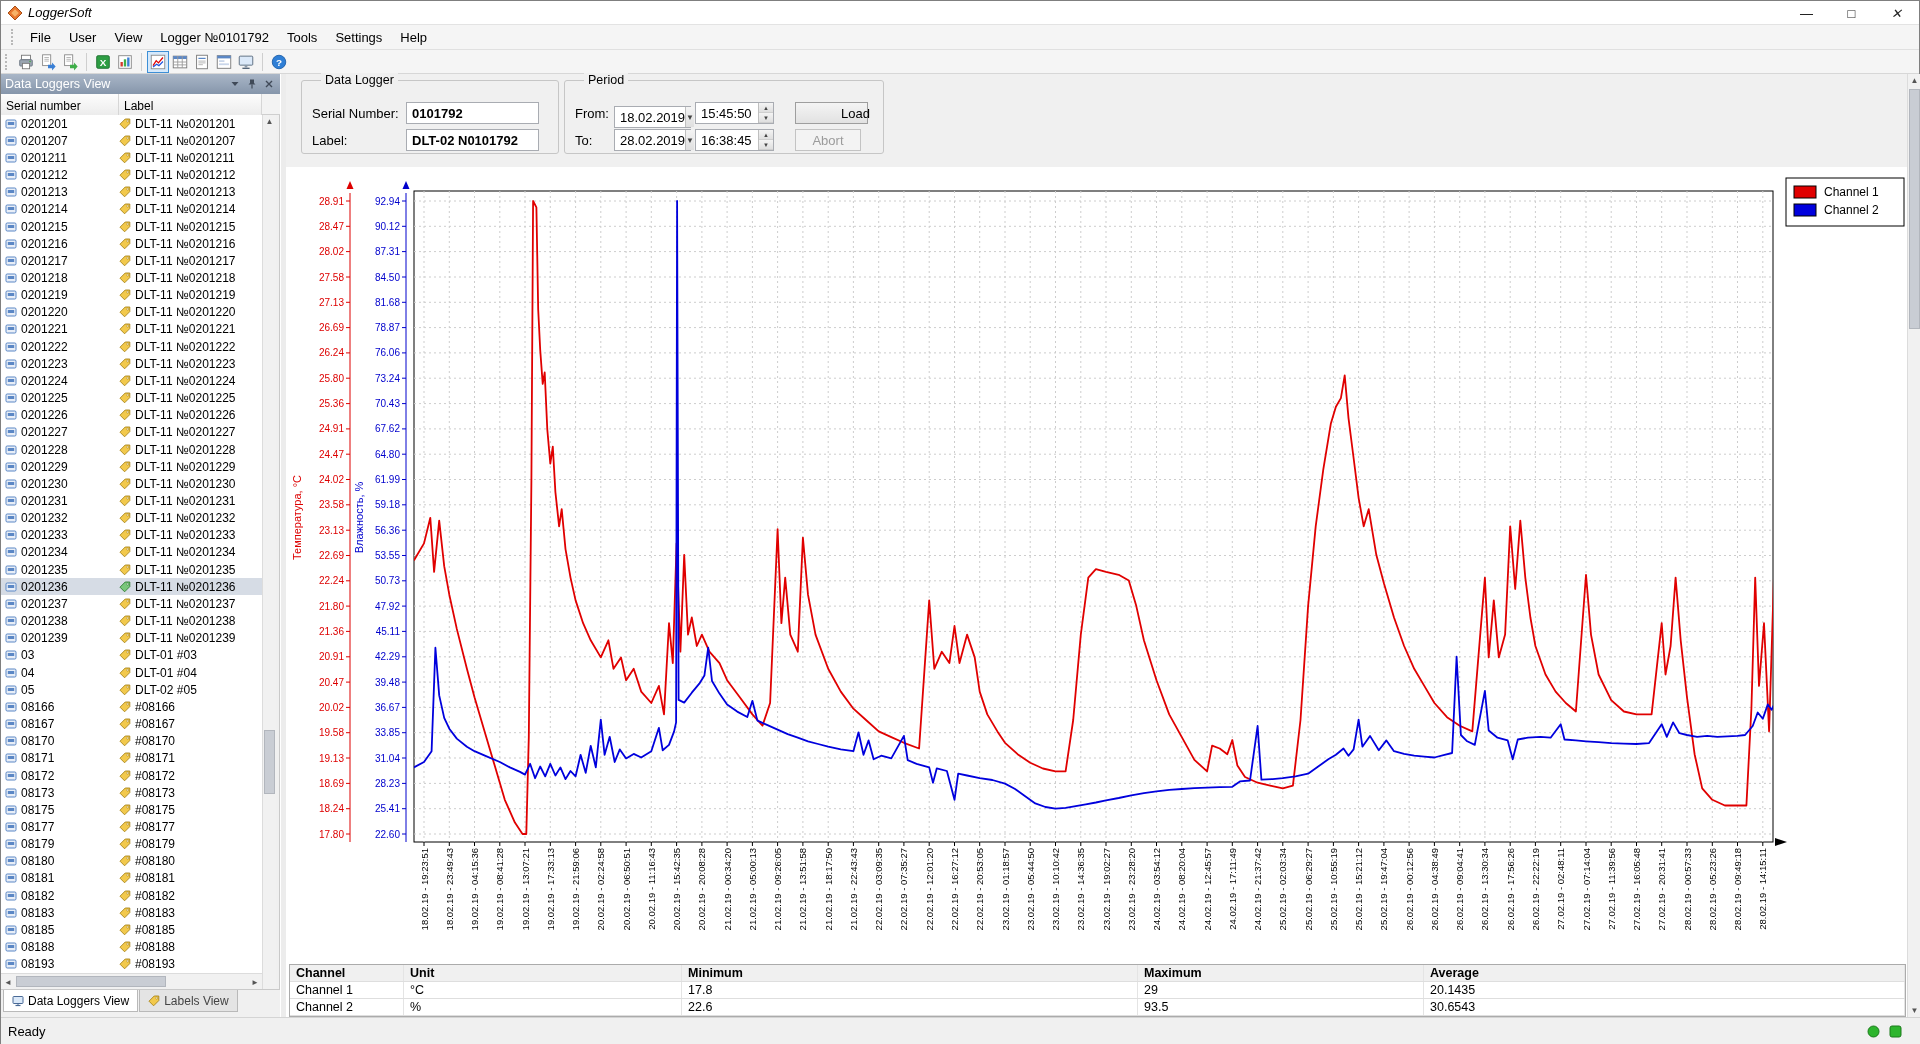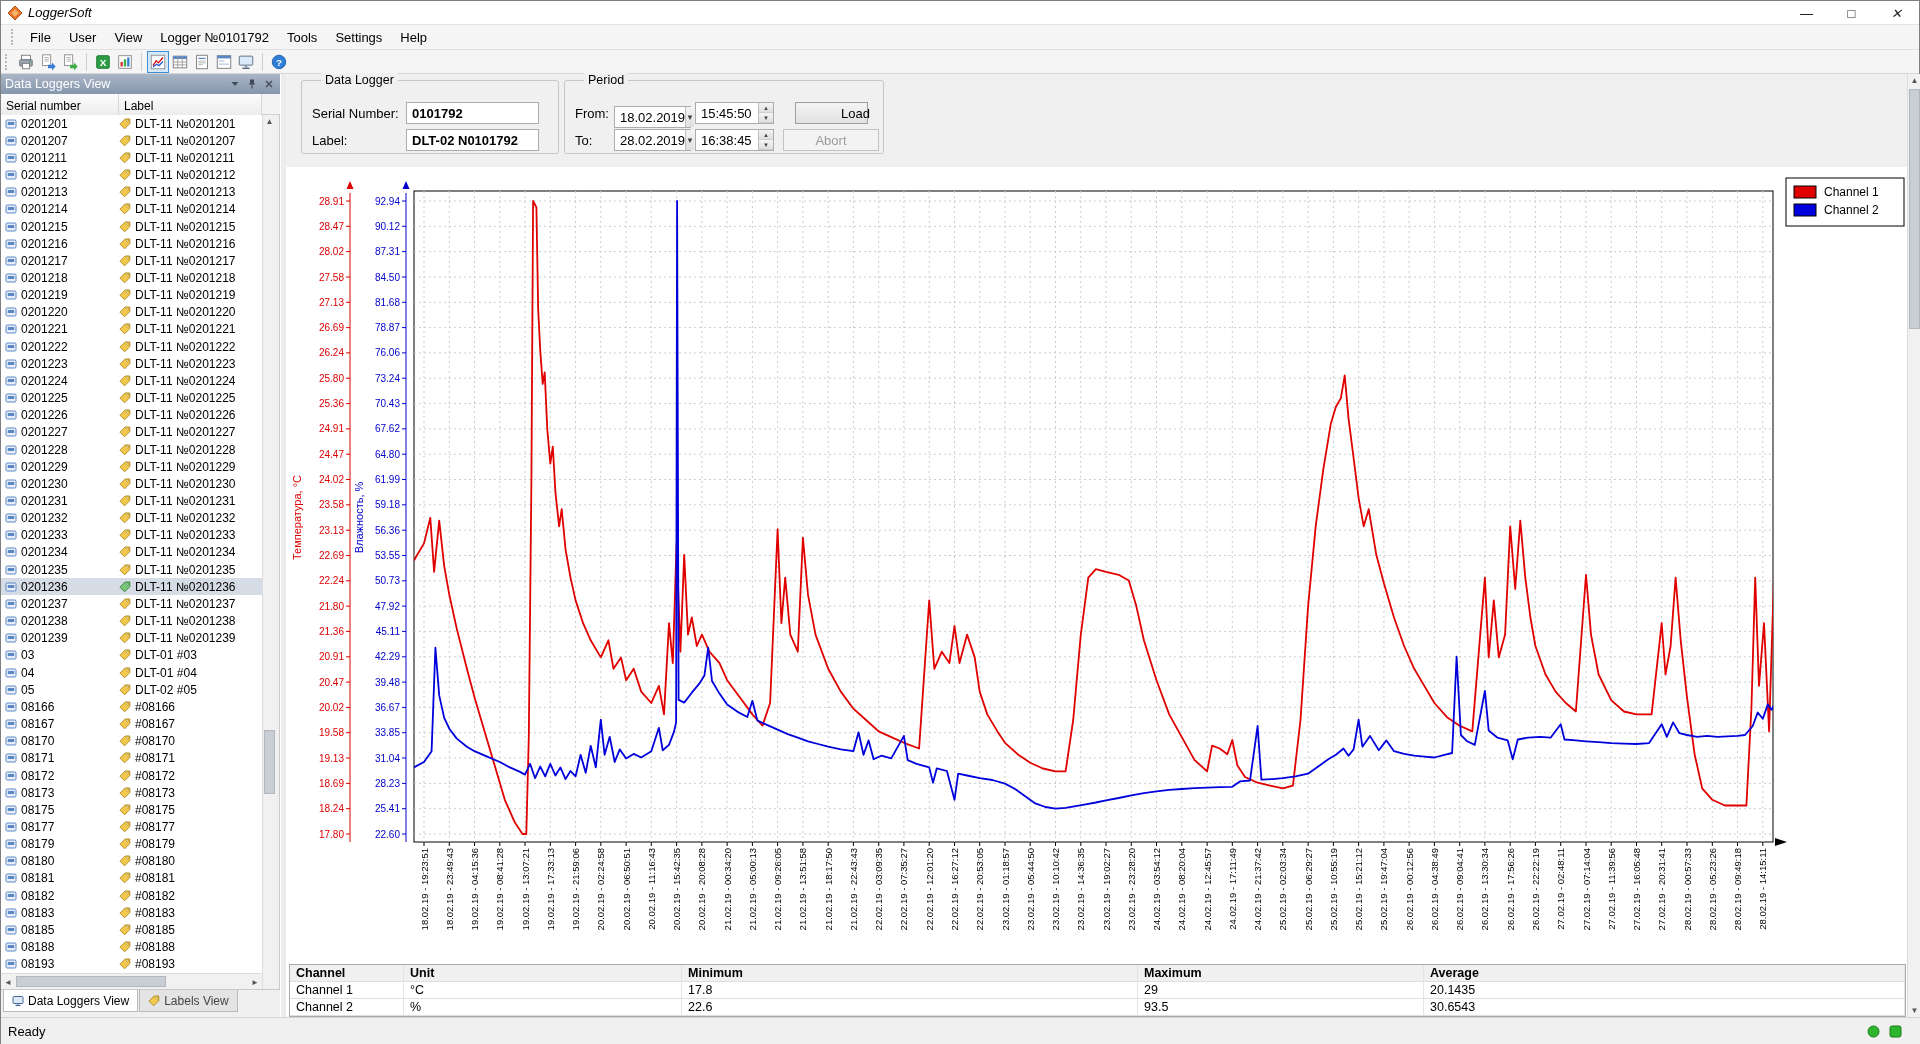--- a/index.html
+++ b/index.html
@@ -1287,21 +1287,21 @@
           <span class="drop">▼</span>
         </div>
         <div class="dfield" style="left:130px;top:48px;width:79px;height:22px;">
           <span class="dval">16:38:45</span>
           <span class="spin">
               <div>▲</div>
               <div>▼</div>
             </span>
         </div>
         <div class="btn" style="left:230px;top:21px;width:73px;height:22px;padding-left:48px;">Load</div>
-        <div class="btn disabled" style="left:218px;top:48px;width:96px;height:22px;">Abort</div>
+        <div class="btn disabled" style="left:230px;top:48px;width:66px;height:22px;">Abort</div>
       </div>
     </div>
     <div id="chart-wrap">
         <svg id="chart-svg" width="1624" height="794" viewBox="0 0 1624 794">
           <rect x="127" y="24" width="1359" height="651" fill="#ffffff" stroke="#000" stroke-width="1"></rect>
           <line x1="137.0" y1="24" x2="137.0" y2="675" stroke="#cdcdcd" stroke-dasharray="2,3"></line>
           <line x1="137.0" y1="675" x2="137.0" y2="679" stroke="#000"></line>
           <text transform="translate(140.5,681) rotate(-90)" text-anchor="end" font-size="9.5" fill="#000">18.02.19 - 19:23:51</text>
           <line x1="162.3" y1="24" x2="162.3" y2="675" stroke="#cdcdcd" stroke-dasharray="2,3"></line>
           <line x1="162.3" y1="675" x2="162.3" y2="679" stroke="#000"></line>

